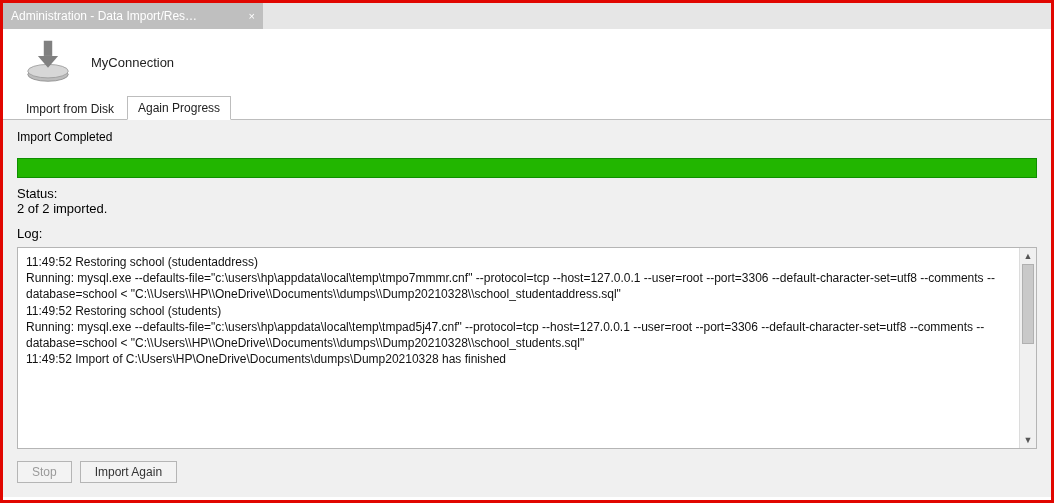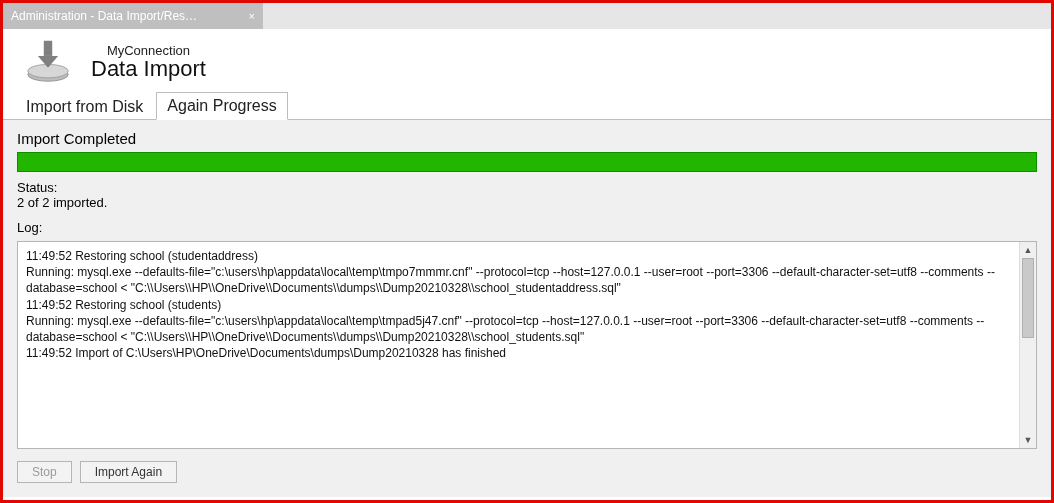--- a/index.html
+++ b/index.html
@@ -46,21 +46,21 @@
     .inner-tabs {
       display:flex;
       align-items:flex-end;
       border-bottom:1px solid #bdbdbd;
       padding:0 12px;
       height:26px;
       background:#fff;
     }
     .inner-tabs .itab {
       padding:4px 10px;
-      font-size:16px;
+      font-size:12px;
       color:#222;
       border:1px solid transparent;
       border-bottom:none;
       margin-right:2px;
       position:relative;
       top:1px;
     }
     .inner-tabs .itab.active {
       background:#fff;
       border:1px solid #bdbdbd;
@@ -68,23 +68,23 @@
     }
 
     .content {
       background:#f0f0f0;
       padding:10px 14px 14px 14px;
       height:calc(100% - 26px - 68px - 26px);
       display:flex;
       flex-direction:column;
     }
     .completed {
-      font-size:15px;
+      font-size:12px;
       color:#000;
-      margin-bottom:5px;
+      margin-bottom:14px;
     }
     .progress {
       height:20px;
       background:#22b600;
       border:1px solid #0f8f00;
       margin-bottom:8px;
     }
     .status-line { font-size:13px; margin-bottom:0px; }
     .status-sub  { font-size:13px; margin-bottom:10px; }
     .log-label   { font-size:13px; margin-bottom:6px; }
@@ -159,21 +159,20 @@
   <div class="icon">
     <svg viewBox="0 0 64 56">
       <ellipse cx="32" cy="44" rx="24" ry="8" fill="#bcbcbc" stroke="#8c8c8c" stroke-width="1"></ellipse>
       <ellipse cx="32" cy="40" rx="24" ry="8" fill="#d7d7d7" stroke="#9a9a9a" stroke-width="1"></ellipse>
       <rect x="27" y="4" width="10" height="18" fill="#808080"></rect>
       <polygon points="20,22 44,22 32,36" fill="#808080"></polygon>
     </svg>
   </div>
   <div class="titles">
     <div class="conn">MyConnection</div>
-    <div class="title">Data Import</div>
   </div>
 </div>
 
 <div class="inner-tabs">
   <div class="itab">Import from Disk</div>
   <div class="itab active">Again Progress</div>
 </div>
 
 <div class="content">
   <div class="completed">Import Completed</div>

